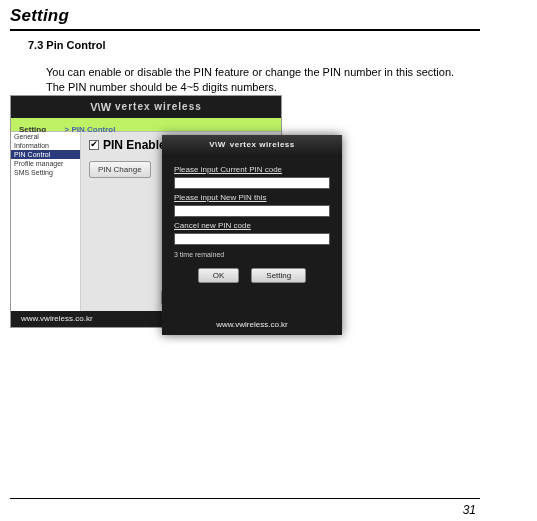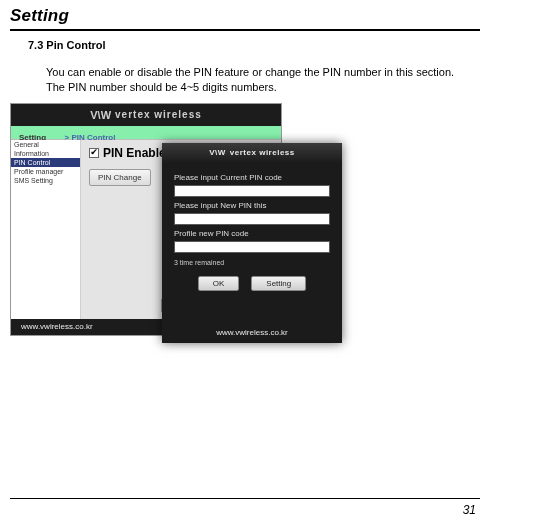--- a/index.html
+++ b/index.html
@@ -1,50 +1,50 @@
 <!DOCTYPE html>
 <html><head>
 <meta charset="utf-8">
 <style>
   * { box-sizing: border-box; margin: 0; padding: 0; }
   html, body { width: 537px; height: 521px; background: #fff; font-family: Arial, sans-serif; color: #000; }
   .page { position: relative; width: 490px; height: 521px; padding: 6px 10px 0 10px; }
   .page-title { font-size: 17px; font-weight: 900; font-style: italic; font-family: Arial, sans-serif; letter-spacing: 0.2px; }
   .hr { border: none; border-top: 2px solid #000; margin: 3px 0 8px 0; }
   .section-heading { font-size: 11px; font-weight: 700; margin-left: 18px; margin-bottom: 14px; }
-  .body-text { font-size: 11px; line-height: 1.35; margin-left: 36px; margin-right: 24px; margin-bottom: 8px; }
+  .body-text { font-size: 11px; line-height: 1.35; margin-left: 36px; margin-right: 24px; }
   .screenshots { position: relative; width: 320px; height: 240px; }
 
   
   .appwin { position: absolute; left: 0; top: 0; width: 272px; height: 233px; border: 1px solid #999; background: #fff; }
   .app-top { height: 22px; background: #1c1c1c; display: flex; align-items: center; justify-content: center; }
   .brand { color: #cfcfcf; font-size: 10px; font-weight: 700; letter-spacing: 1px; display: flex; align-items: center; gap: 4px; }
   .brand .vv { font-size: 11px; font-weight: 900; letter-spacing: 0; }
-  .app-tabstrip { height: 14px; background: #86efac; border-bottom: 1px solid #bdbdbd; }
+  .app-tabstrip { height: 14px; background: #bef264; border-bottom: 1px solid #bdbdbd; }
   .app-tab { display: inline-block; height: 14px; padding: 1px 8px 0 8px; font-size: 8px; font-weight: 700; color: #333; }
   .app-breadcrumb { display: inline-block; font-size: 8px; color: #4a66aa; font-weight: 700; padding: 1px 0 0 6px; }
   .app-body { position: relative; height: calc(100% - 22px - 14px - 16px); display: flex; }
   .side { width: 70px; border-right: 1px solid #d0d0d0; background: #fff; }
   .side-item { font-size: 7px; padding: 1px 3px; color: #333; white-space: nowrap; overflow: hidden; }
   .side-item.selected { background: #2a3a7a; color: #fff; }
   .main { flex: 1; background: #e4e4e4; padding: 6px 8px; }
   .pin-enable-row { display: flex; align-items: center; gap: 4px; margin-bottom: 6px; }
   .chk { width: 10px; height: 10px; background: #fff; border: 1px solid #666; display: flex; align-items: center; justify-content: center; font-size: 9px; line-height: 1; }
   .pin-enable-label { font-size: 12px; font-weight: 700; }
   .btn-small { display: inline-block; font-size: 8px; padding: 3px 8px; background: linear-gradient(#f6f6f6,#dcdcdc); border: 1px solid #9a9a9a; border-radius: 2px; color: #333; }
   .app-bottom { height: 16px; background: #1c1c1c; display: flex; align-items: center; }
   .app-url { color: #eaeaea; font-size: 8px; padding-left: 10px; }
   .ok-area { position: absolute; bottom: 22px; right: 78px; }
   .ok-area .btn-small { padding: 2px 14px; }
 
   
   .modal { position: absolute; left: 152px; top: 40px; width: 180px; height: 200px; background: #1b1b1b; color: #e8e8e8; box-shadow: 0 0 10px rgba(0,0,0,.6); }
   .modal-top { height: 20px; background: linear-gradient(#3a3a3a,#1b1b1b); display: flex; align-items: center; justify-content: center; font-size: 8px; font-weight: 700; letter-spacing: 0.5px; gap: 4px; }
   .modal-body { padding: 6px 12px 0 12px; }
-  .mlabel { font-size: 8px; margin-top: 4px; margin-bottom: 3px; color: #ddd; }
+  .mlabel { font-size: 8px; margin-top: 4px; margin-bottom: 3px; color: #ddd; text-decoration: underline; }
   .minput { width: 100%; height: 12px; background: #fff; border: 1px solid #5a5a5a; }
   .tries { font-size: 7px; margin-top: 6px; color: #ccc; }
   .mbuttons { display: flex; justify-content: center; gap: 12px; margin-top: 10px; }
   .mbtn { font-size: 8px; padding: 2px 14px; background: linear-gradient(#f2f2f2,#cfcfcf); border: 1px solid #888; border-radius: 2px; color: #222; }
   .modal-bottom { position: absolute; bottom: 6px; width: 100%; text-align: center; font-size: 8px; color: #e8e8e8; }
 
   .page-number { position: absolute; bottom: 4px; right: 14px; font-size: 12px; font-weight: 400; font-style: italic; }
   .page-number-rule { position: absolute; bottom: 22px; left: 10px; right: 10px; border-top: 1px solid #000; }
 </style>
 </head>
@@ -96,21 +96,21 @@
     <div class="modal">
       <div class="modal-top">
         <span class="vv">V\W</span>
         <span>vertex wireless</span>
       </div>
       <div class="modal-body">
         <div class="mlabel">Please input Current PIN code</div>
         <div class="minput"></div>
         <div class="mlabel">Please input New PIN this</div>
         <div class="minput"></div>
-        <div class="mlabel">Profile new PIN code</div>
+        <div class="mlabel">Cancel new PIN code</div>
         <div class="minput"></div>
         <div class="tries">3 time remained</div>
         <div class="mbuttons">
           <div class="mbtn">OK</div>
           <div class="mbtn">Setting</div>
         </div>
       </div>
       <div class="modal-bottom">www.vwireless.co.kr</div>
     </div>
 

